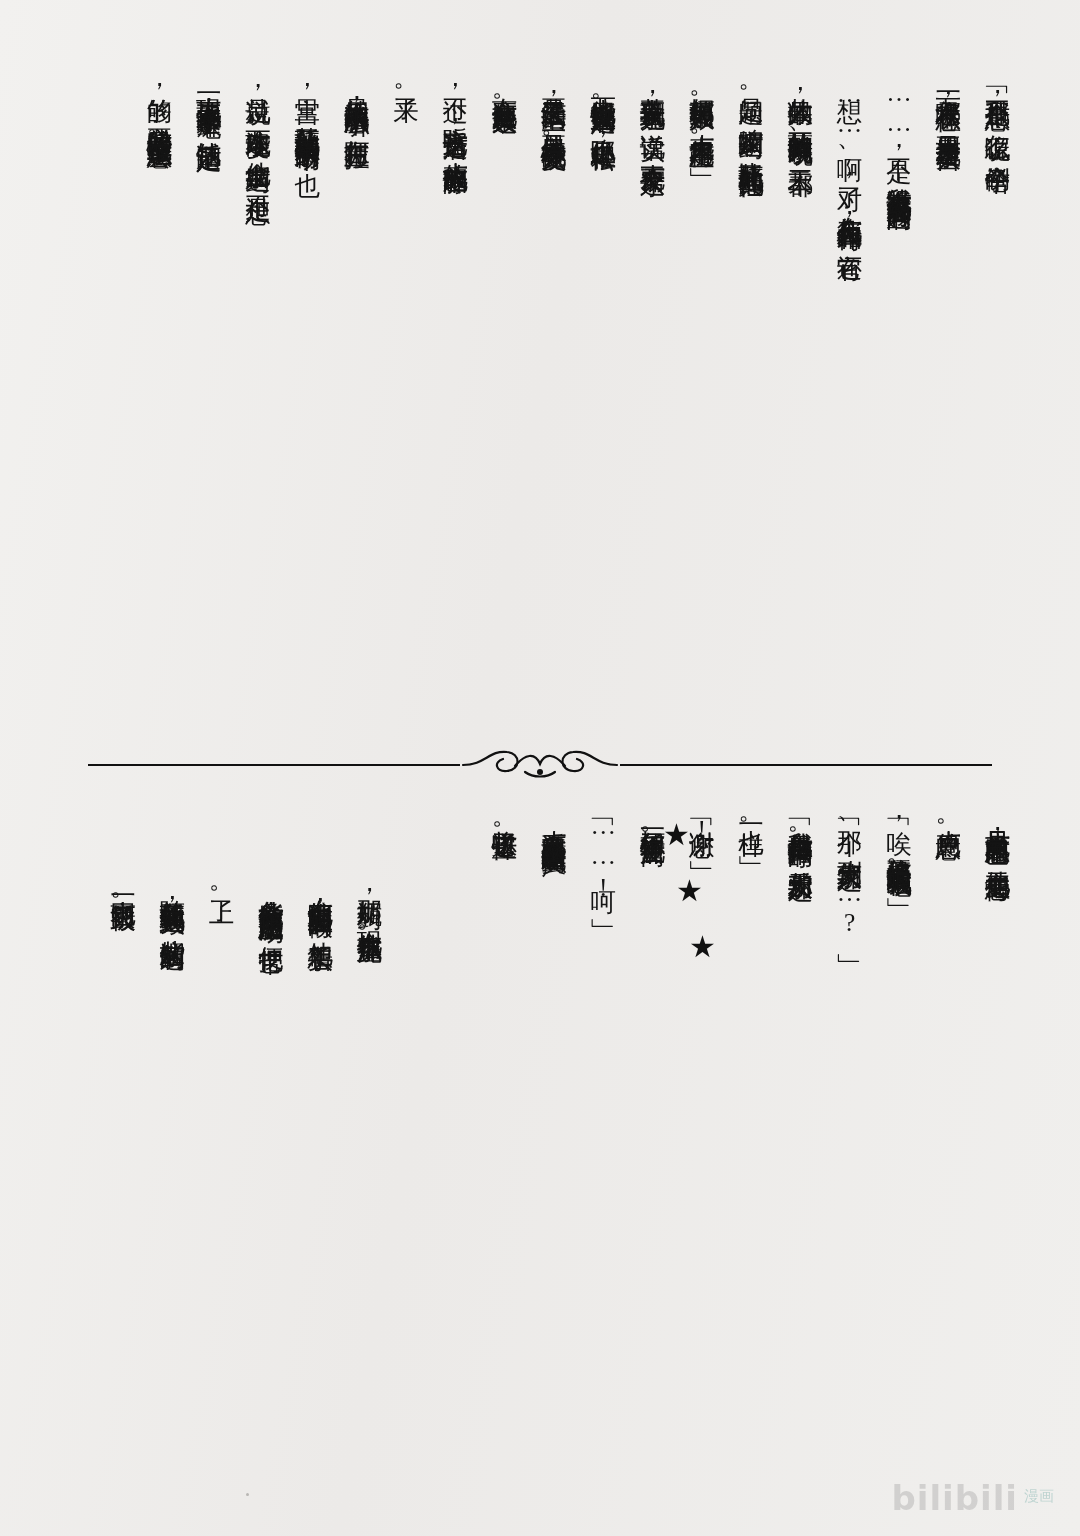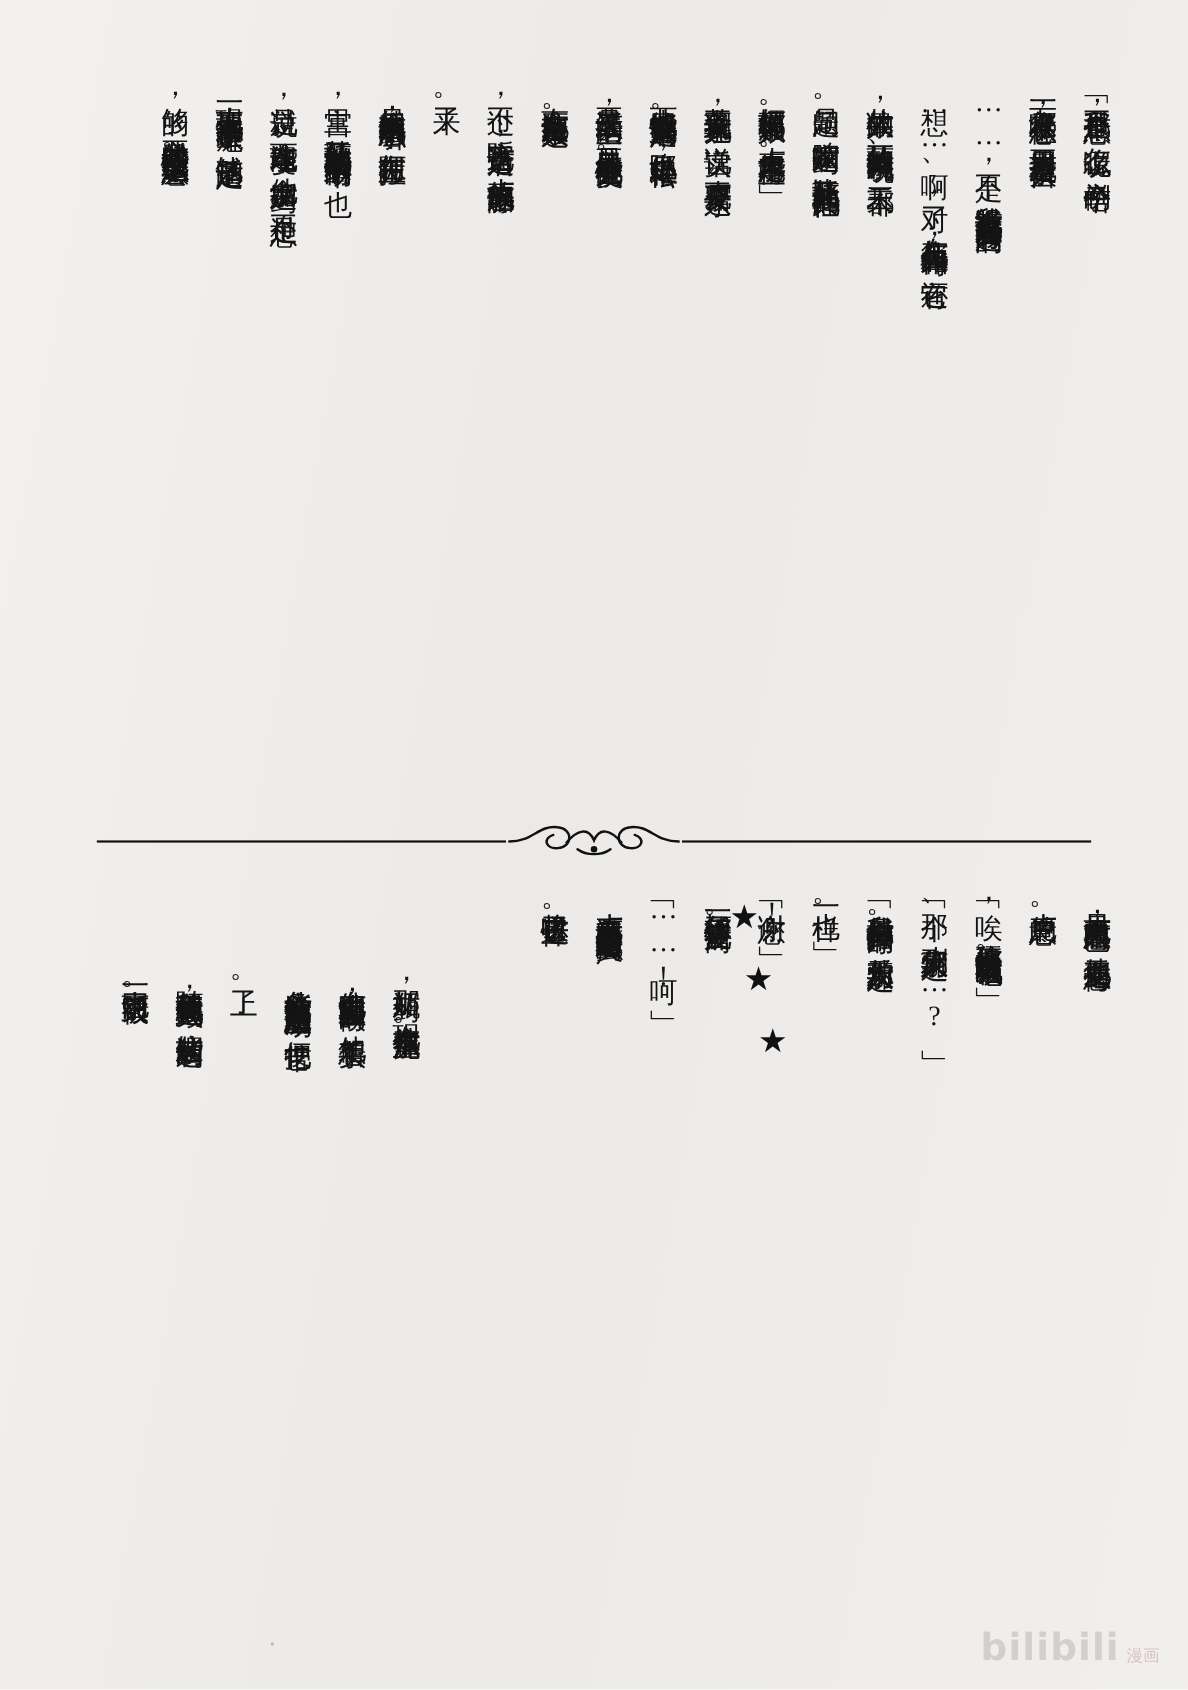--- a/index.html
+++ b/index.html
@@ -109,34 +109,34 @@
   }
   .stars .star.s2 { margin-right: -26px; }
   .stars .star.s3 { margin-right: -52px; }
 
   
   .watermark {
     position: absolute;
     right: 26px;
     bottom: 18px;
     display: flex;
-    align-items: flex-end;
+    align-items: center;
     gap: 6px;
     opacity: 0.22;
   }
   .watermark .wm-logo {
     font-family: "DejaVu Sans", "Liberation Sans", sans-serif;
     font-size: 34px;
     font-weight: 700;
     letter-spacing: 1px;
     color: #6b6b6b;
   }
   .watermark .wm-sub {
     font-size: 15px;
-    color: #7f1d1d;
+    color: #0f766e;
     line-height: 1.1;
     padding-bottom: 4px;
   }
   .dot {
     position: absolute;
     left: 246px;
     bottom: 40px;
     width: 3px;
     height: 3px;
     background: #b9b7b4;

